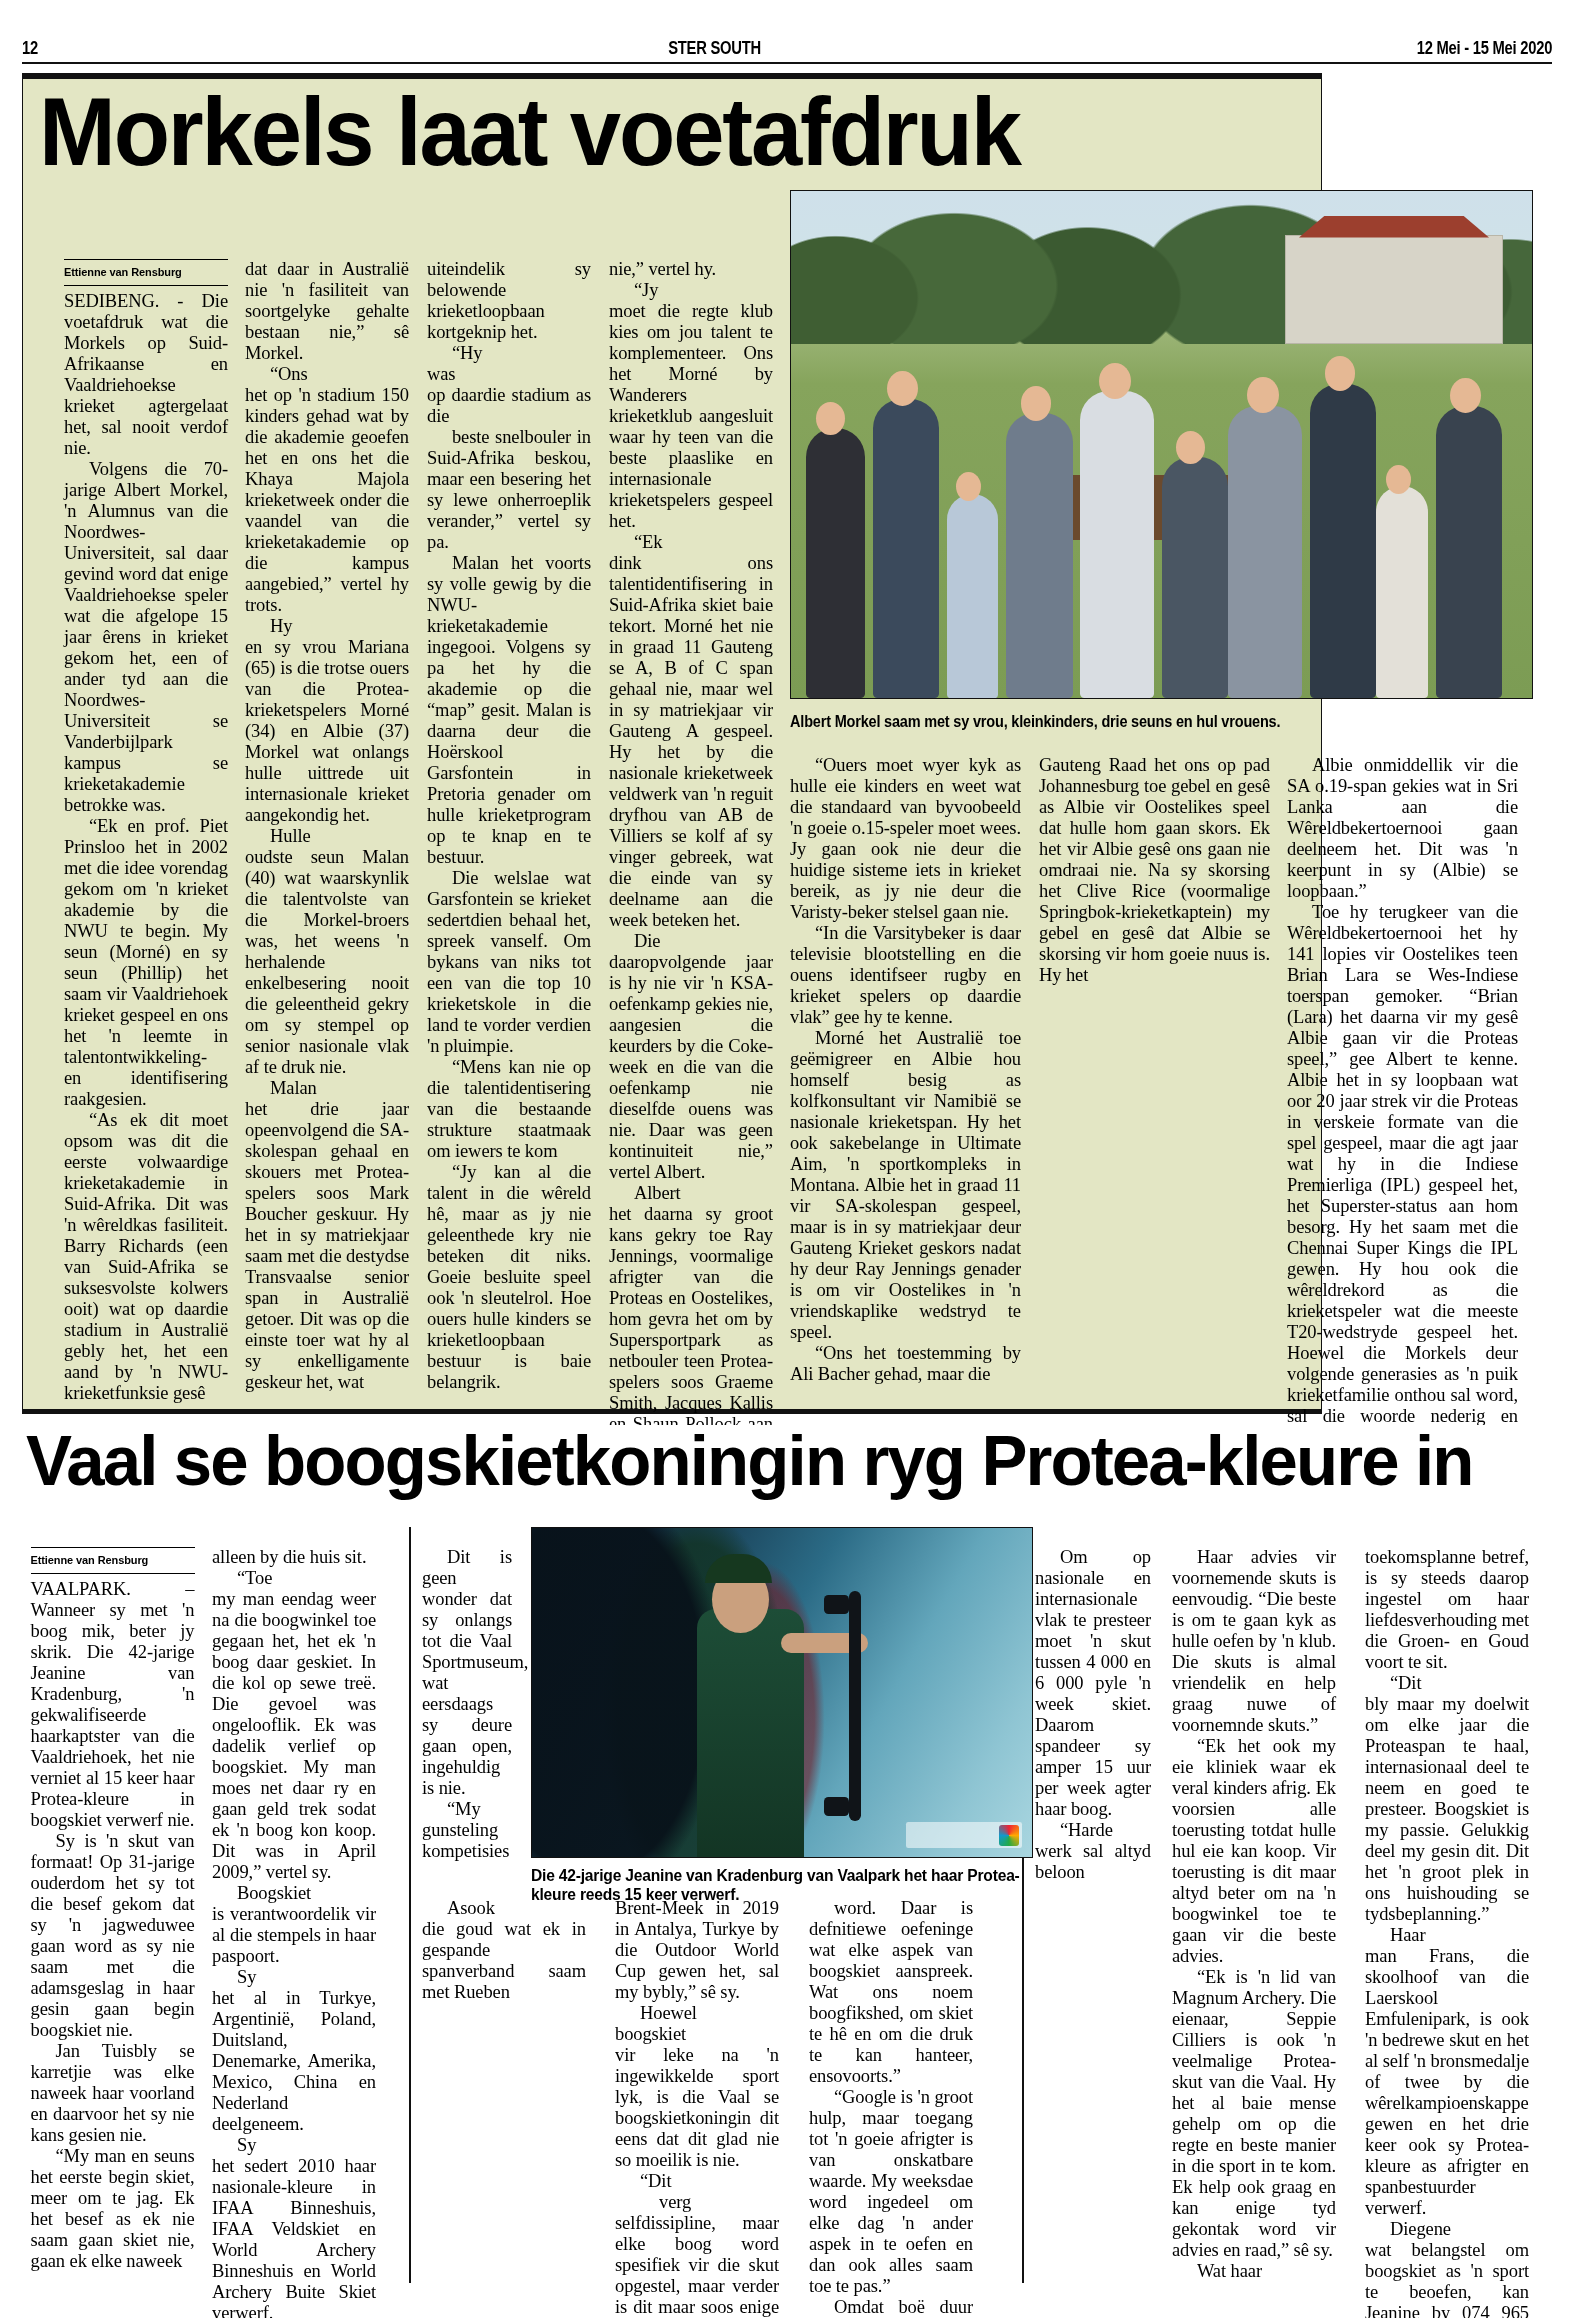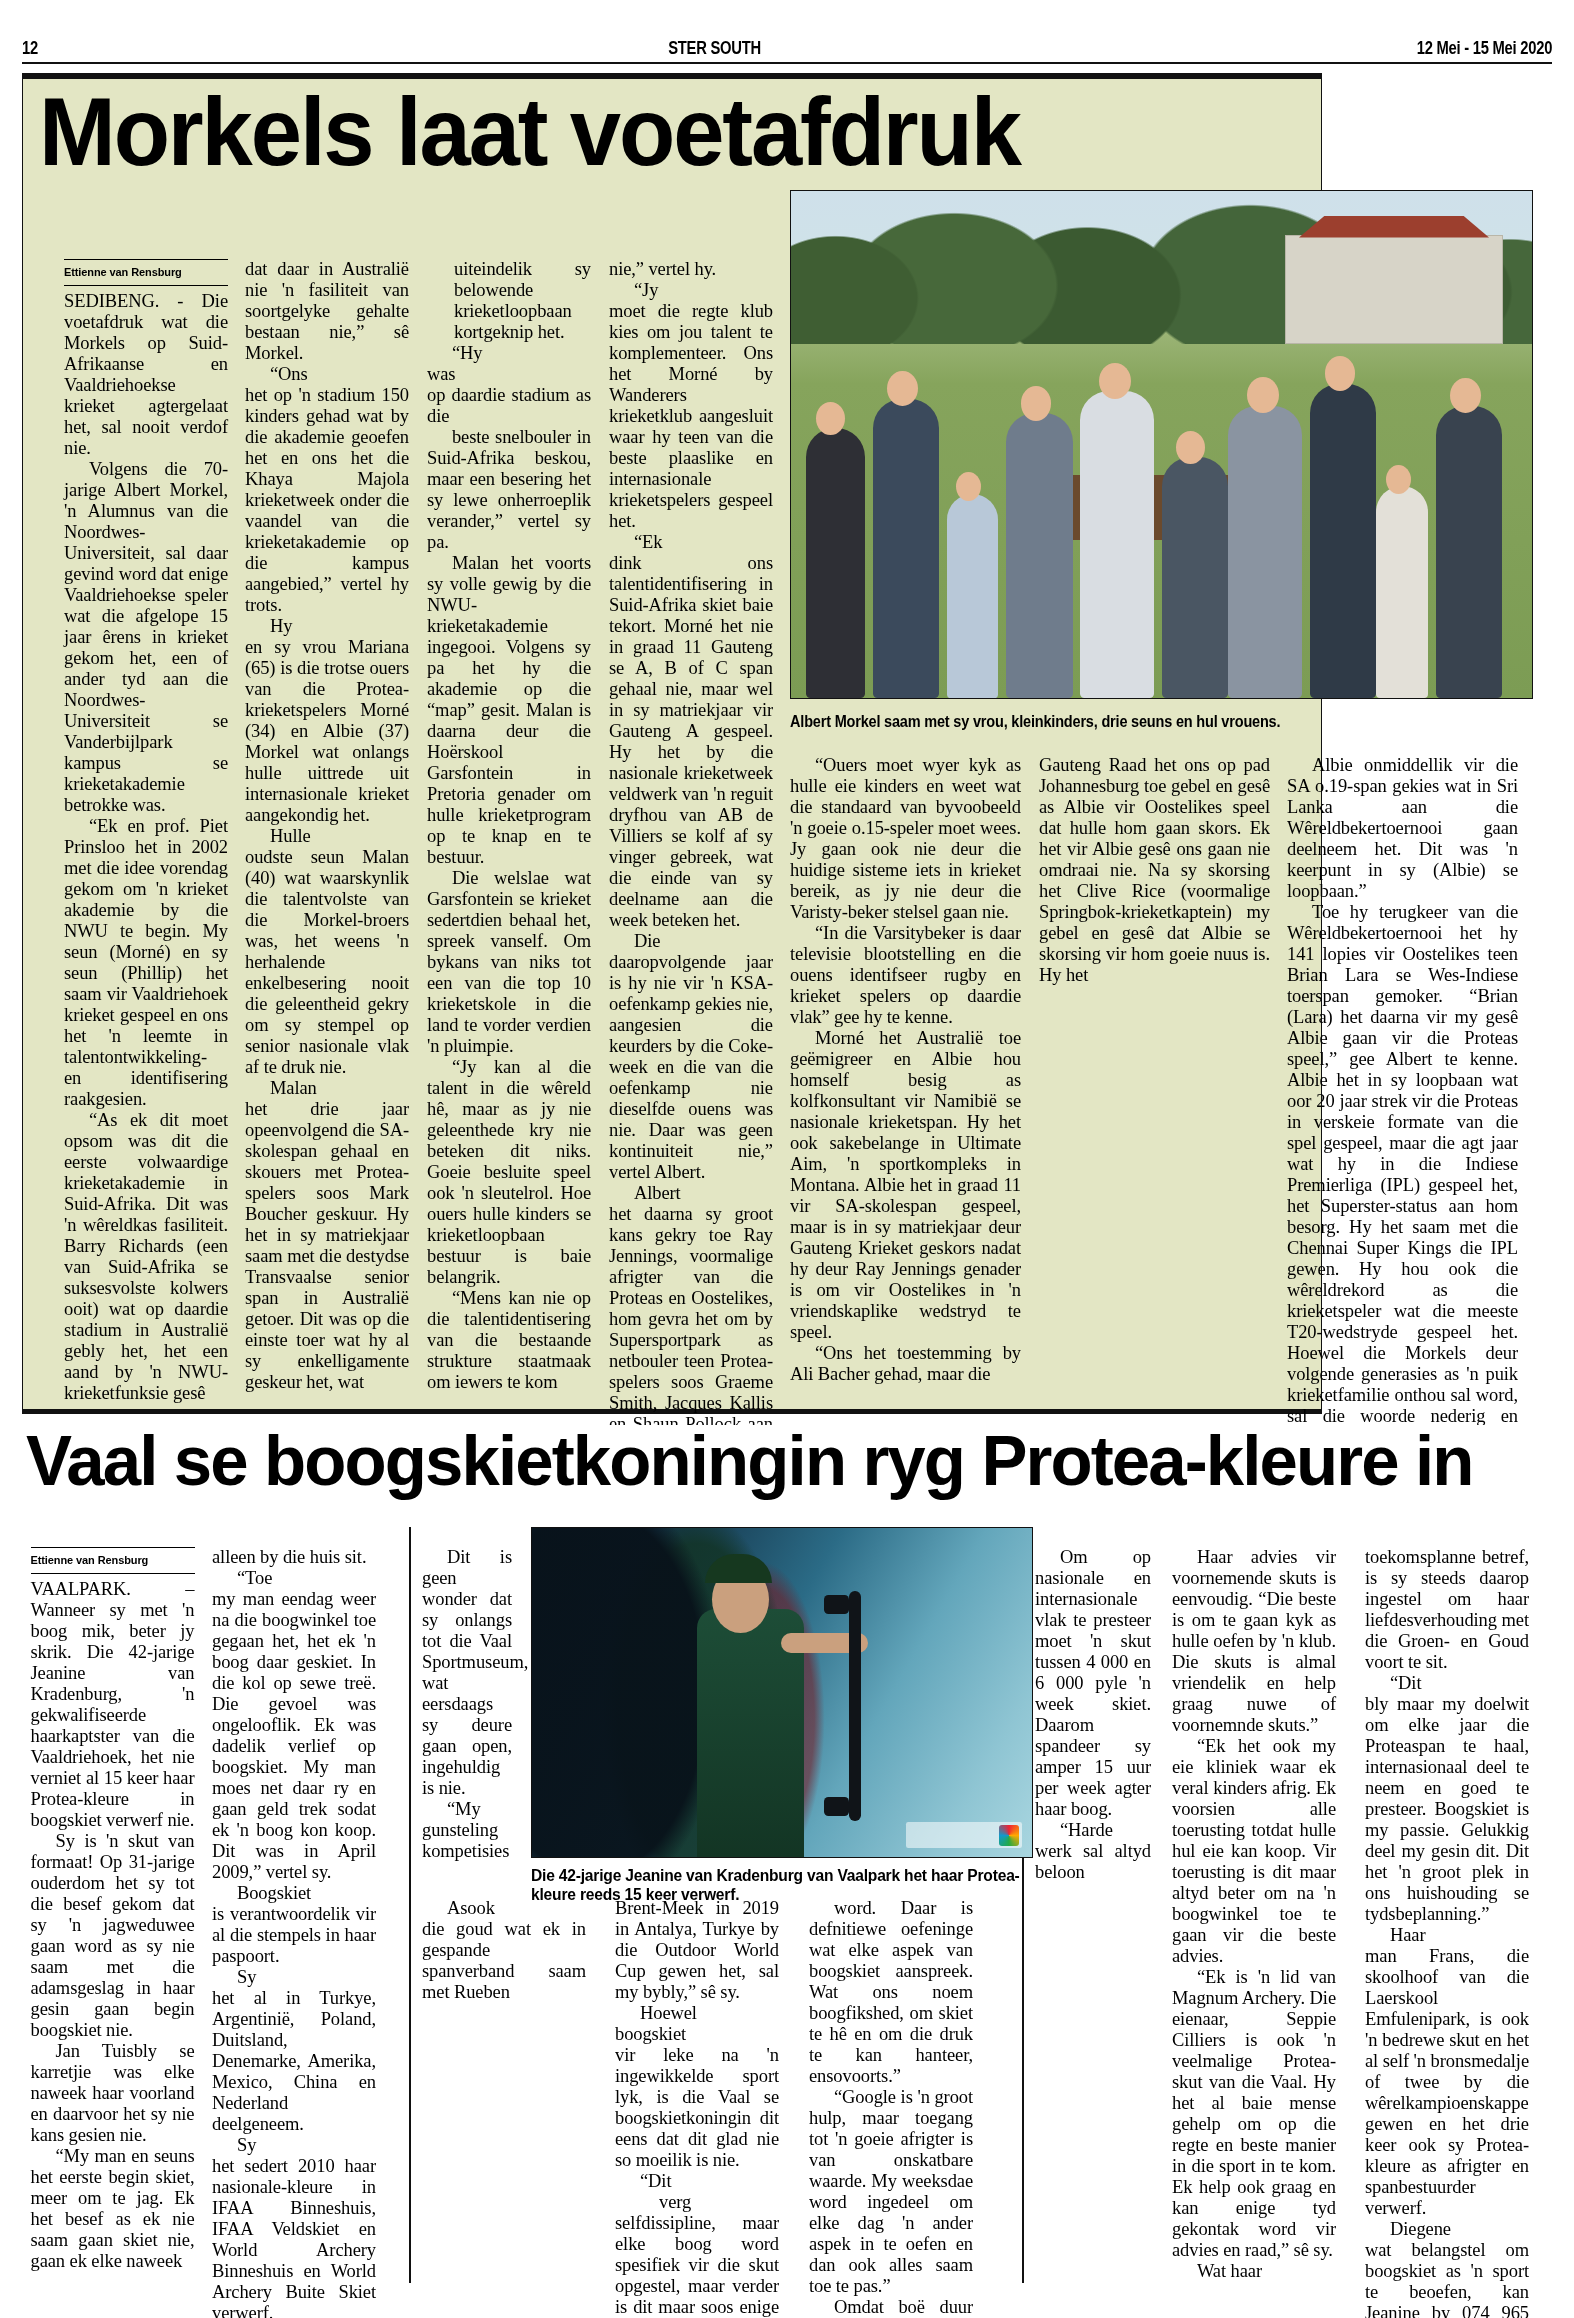--- a/index.html
+++ b/index.html
@@ -222,29 +222,29 @@
         <p style="text-indent: 0px;">en sy vrou Mariana (65) is die trotse ouers van die Protea-krieketspelers Morné (34) en Albie (37) Morkel wat onlangs hulle uittrede uit internasionale krieket aangekondig het.</p>
         <p>Hulle</p>
         <p style="text-indent: 0px;">oudste seun Malan (40) wat waarskynlik die talentvolste van die Morkel-broers was, het weens 'n herhalende enkelbesering nooit die geleentheid gekry om sy stempel op senior nasionale vlak af te druk nie.</p>
         <p>Malan</p>
         <p style="text-indent: 0px;">het drie jaar opeenvolgend die SA-skolespan gehaal en skouers met Protea-spelers soos Mark Boucher geskuur. Hy het in sy matriekjaar saam met die destydse Transvaalse senior span in Australië getoer. Dit was op die einste toer wat hy al sy enkelligamente geskeur het, wat</p>
       </div>
   </div>
 
   <div class="bodycol" id="a1c3">
     <div>
-        <p style="text-indent: 0px; margin-left: 27px;">uiteindelik sy belowende krieketloopbaan kortgeknip het.</p>
+        <p style="text-indent: 0px;">uiteindelik sy belowende krieketloopbaan kortgeknip het.</p>
         <p>“Hy</p>
         <p style="text-indent: 0px;">was</p>
         <p style="text-indent: 0px;">op daardie stadium as die</p>
         <p>beste snelbouler in Suid-Afrika beskou, maar een besering het sy lewe onherroeplik verander,” vertel sy pa.</p>
         <p>Malan het voorts sy volle gewig by die NWU-krieketakademie ingegooi. Volgens sy pa het hy die akademie op die “map” gesit. Malan is daarna deur die Hoërskool Garsfontein in Pretoria genader om hulle krieketprogram op te knap en te bestuur.</p>
         <p>Die welslae wat Garsfontein se krieket sedertdien behaal het, spreek vanself. Om bykans van niks tot een van die top 10 krieketskole in die land te vorder verdien 'n pluimpie.</p>
+        <p>“Mens kan nie op die talentidentisering van die bestaande strukture staatmaak om iewers te kom</p>
         <p>“Jy kan al die talent in die wêreld hê, maar as jy nie geleenthede kry nie beteken dit niks. Goeie besluite speel ook 'n sleutelrol. Hoe ouers hulle kinders se krieketloopbaan bestuur is baie belangrik.</p>
-        <p>“Mens kan nie op die talentidentisering van die bestaande strukture staatmaak om iewers te kom</p>
       </div>
   </div>
 
   <div class="bodycol" id="a1c4">
     <div>
         <p style="text-indent: 0px;">nie,” vertel hy.</p>
         <p>“Jy</p>
         <p style="text-indent: 0px;">moet die regte klub kies om jou talent te komplementeer. Ons het Morné by Wanderers krieketklub aangesluit waar hy teen van die beste plaaslike en internasionale krieketspelers gespeel het.</p>
         <p>“Ek</p>
         <p style="text-indent: 0px;">dink ons talentidentifisering in Suid-Afrika skiet baie tekort. Morné het nie in graad 11 Gauteng se A, B of C span gehaal nie, maar wel in sy matriekjaar vir Gauteng A gespeel. Hy het by die nasionale krieketweek veldwerk van 'n reguit dryfhou van AB de Villiers se kolf af sy vinger gebreek, wat die einde van sy deelname aan die week beteken het.</p>

